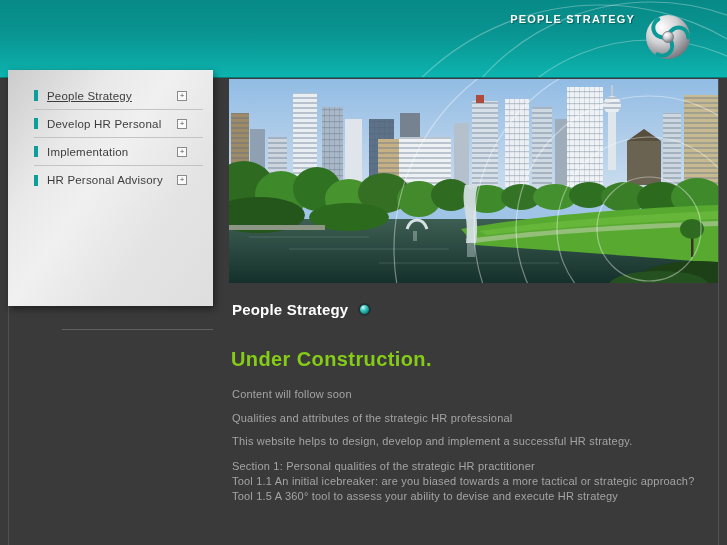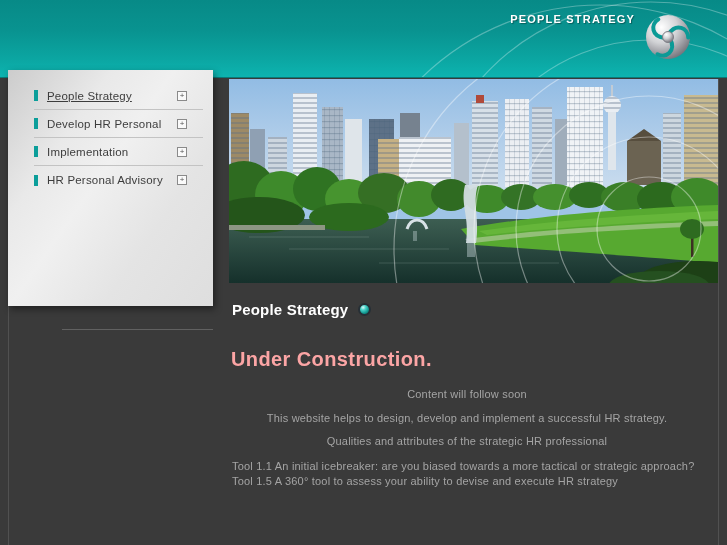--- a/index.html
+++ b/index.html
@@ -72,25 +72,25 @@
     position:absolute; left:232px; top:301px; display:flex; align-items:center;
   }
   .page-title { color:#ffffff; font-size:15px; font-weight:bold; letter-spacing:.2px; }
   .orb {
     width:13px; height:13px; border-radius:50%; margin-left:10px;
     background:radial-gradient(circle at 35% 28%, #d8fbf8 0%, #49d2c9 30%, #12978f 65%, #0a5a58 100%);
     border:2px solid #262f36;
   }
   .headline {
     position:absolute; left:231px; top:348px;
-    color:#fca5a5; font-size:20px; font-weight:bold; letter-spacing:.4px;
+    color:#84cc16; font-size:20px; font-weight:bold; letter-spacing:.4px;
   }
   .paragraphs { position:absolute; left:232px; top:388px; width:470px; }
   .paragraphs p {
-    color:#a4a4a4; font-size:11px; letter-spacing:.2px; margin-bottom:11.5px; white-space:nowrap;text-align:center;
+    color:#a4a4a4; font-size:11px; letter-spacing:.2px; margin-bottom:11.5px; white-space:nowrap;
   }
   .tools { position:absolute; left:232px; top:459px; width:480px; }
   .tools p {
     color:#a4a4a4; font-size:11px; letter-spacing:.2px; line-height:14.9px; white-space:nowrap;
   }
 </style>
 </head>
 <body>
 
 <div class="header">
@@ -271,20 +271,21 @@
 
 <div class="page-title-row">
   <span class="page-title">People Strategy</span>
   <span class="orb"></span>
 </div>
 
 <div class="headline">Under Construction.</div>
 
 <div class="paragraphs">
   <p>Content will follow soon</p>
+  <p>Qualities and attributes of the strategic HR professional</p>
   <p>This website helps to design, develop and implement a successful HR strategy.</p>
-  <p>Qualities and attributes of the strategic HR professional</p>
 </div>
 
 <div class="tools">
+  <p>Section 1: Personal qualities of the strategic HR practitioner</p>
   <p>Tool 1.1 An initial icebreaker: are you biased towards a more tactical or strategic approach?</p>
   <p>Tool 1.5 A 360° tool to assess your ability to devise and execute HR strategy</p>
 </div>
 
 </body></html>

